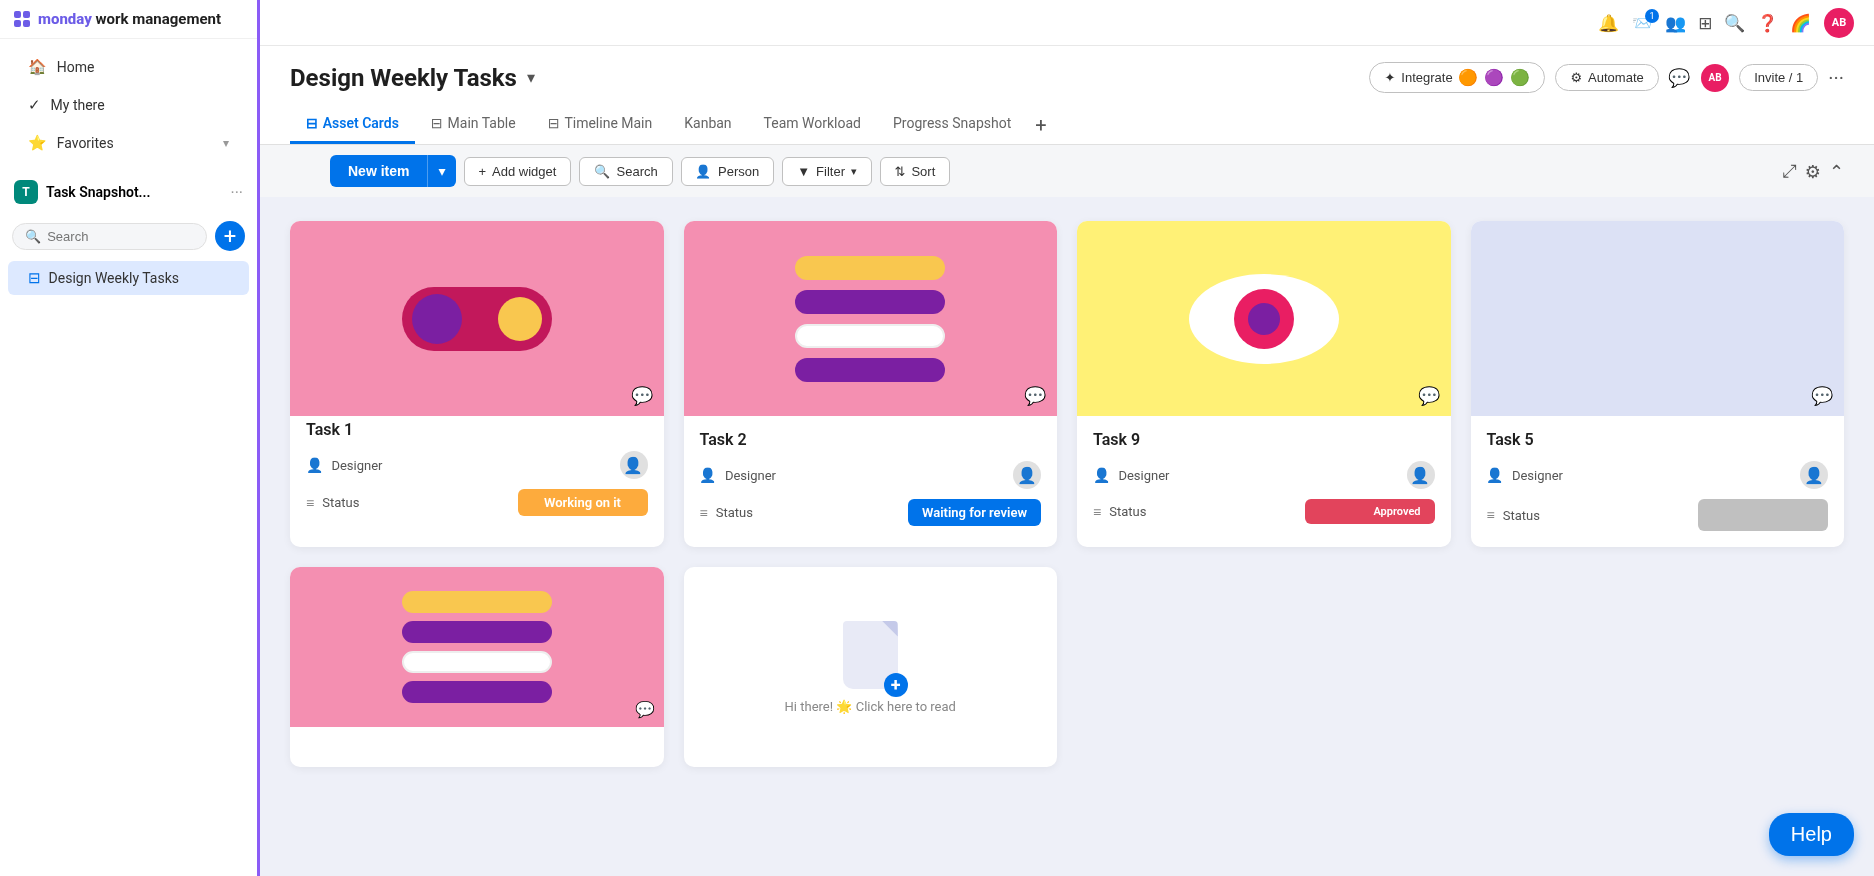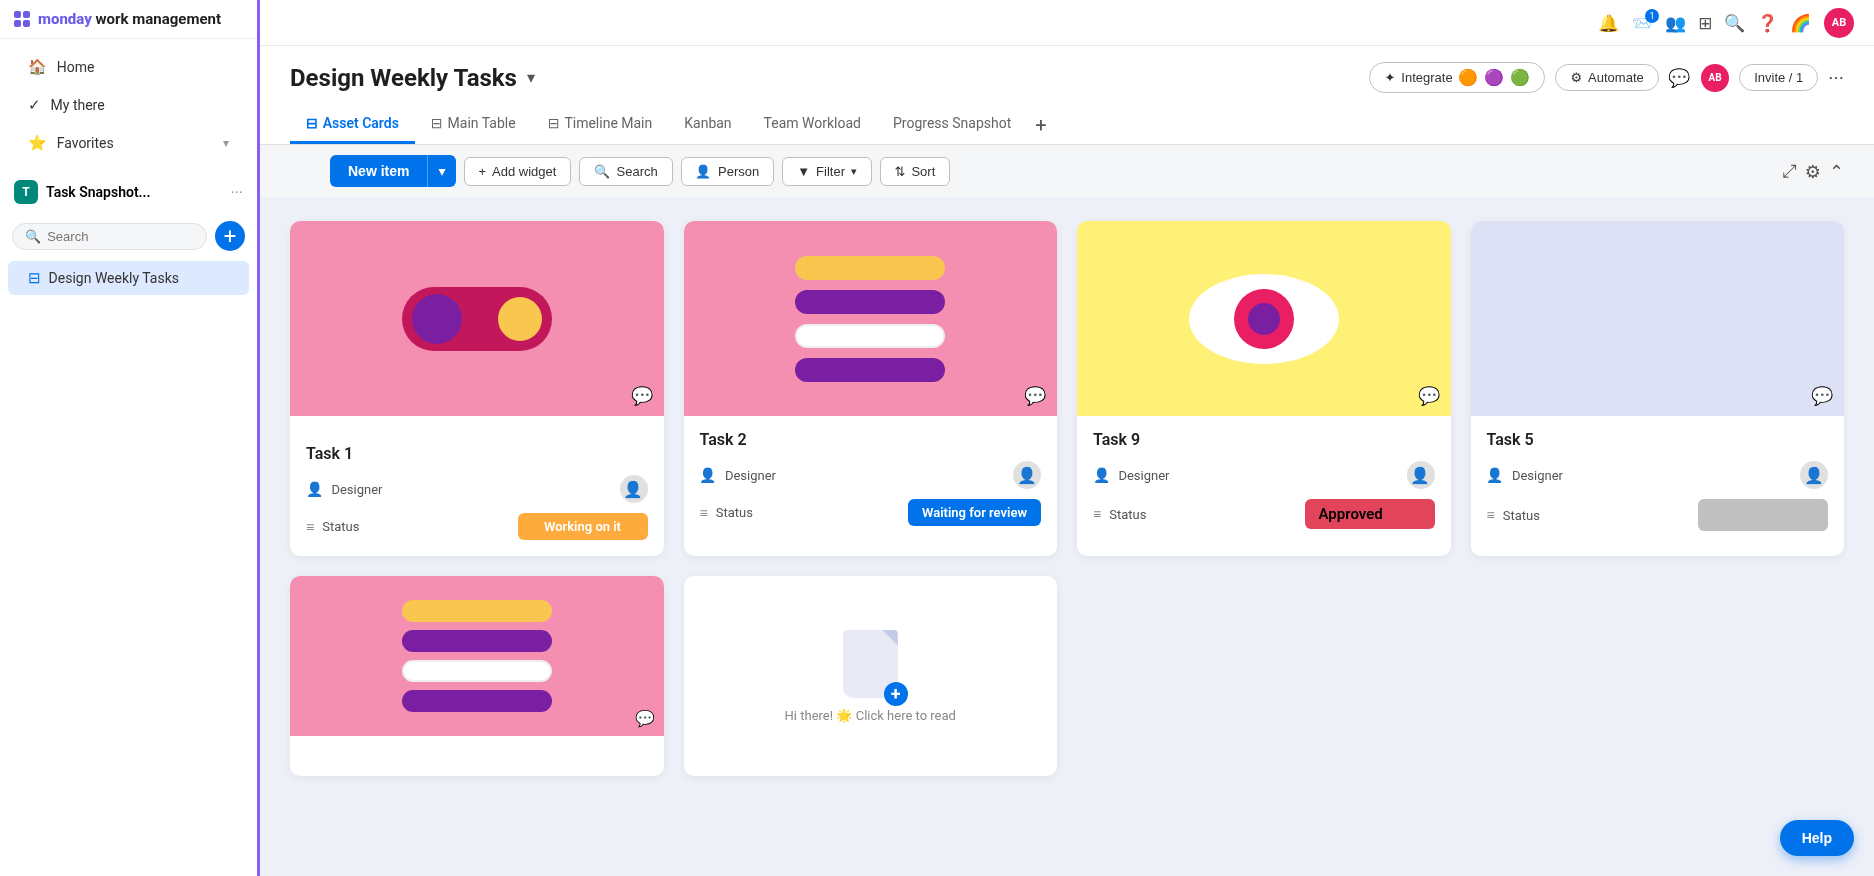--- a/index.html
+++ b/index.html
@@ -164,21 +164,21 @@
 
       <div style="background:#fff;border-radius:10px;overflow:hidden;box-shadow:0 2px 8px rgba(0,0,0,0.06);">
         <div style="height:195px;background:#f48fb1;display:flex;align-items:center;justify-content:center;position:relative;">
 
           <div style="width:150px;height:64px;background:#c2185b;border-radius:40px;display:flex;align-items:center;padding:0 10px;position:relative;">
             <div style="width:50px;height:50px;background:#7b1fa2;border-radius:50%;"></div>
             <div style="width:44px;height:44px;background:#f9c74f;border-radius:50%;position:absolute;right:10px;"></div>
           </div>
           <span style="position:absolute;bottom:10px;right:10px;color:#ccc;font-size:18px;cursor:pointer;">💬</span>
         </div>
-        <div style="padding:28px 16px 16px;">
+        <div style="padding:4px 16px 16px;">
           <div style="font-size:16px;font-weight:600;color:#1f1f1f;margin-bottom:12px;">Task 1</div>
           <div style="display:flex;align-items:center;gap:8px;margin-bottom:10px;">
             <span style="color:#888;font-size:14px;">👤</span>
             <span style="font-size:13px;color:#555;">Designer</span>
             <div style="margin-left:auto;width:28px;height:28px;border-radius:50%;background:#e0e0e0;display:flex;align-items:center;justify-content:center;color:#bbb;font-size:16px;">👤</div>
           </div>
           <div style="display:flex;align-items:center;gap:8px;">
             <span style="color:#888;font-size:14px;">≡</span>
             <span style="font-size:13px;color:#555;">Status</span>
             <div style="margin-left:auto;padding:6px 14px;border-radius:6px;font-size:13px;font-weight:600;color:#fff;background:#fdab3d;min-width:130px;text-align:center;">Working on it</div>
@@ -225,21 +225,21 @@
         <div style="padding:14px 16px 16px;">
           <div style="font-size:16px;font-weight:600;color:#1f1f1f;margin-bottom:12px;">Task 9</div>
           <div style="display:flex;align-items:center;gap:8px;margin-bottom:10px;">
             <span style="color:#888;font-size:14px;">👤</span>
             <span style="font-size:13px;color:#555;">Designer</span>
             <div style="margin-left:auto;width:28px;height:28px;border-radius:50%;background:#e0e0e0;display:flex;align-items:center;justify-content:center;color:#bbb;font-size:16px;">👤</div>
           </div>
           <div style="display:flex;align-items:center;gap:8px;">
             <span style="color:#888;font-size:14px;">≡</span>
             <span style="font-size:13px;color:#555;">Status</span>
-            <div style="margin-left:auto;padding:6px 14px;border-radius:6px;font-size:15px;font-weight:600;color:#000000;background:#e2445c;min-width:130px;text-align:left;">Approved</div>
+            <div style="margin-left:auto;padding:6px 14px;border-radius:6px;font-size:11px;font-weight:600;color:#ffffff;background:#e2445c;min-width:130px;text-align:right;">Approved</div>
           </div>
         </div>
       </div>
 
       <div style="background:#fff;border-radius:10px;overflow:hidden;box-shadow:0 2px 8px rgba(0,0,0,0.06);">
         <div style="height:195px;background:#dce1f5;display:flex;align-items:center;justify-content:center;position:relative;">
           <span style="position:absolute;bottom:10px;right:10px;color:#ccc;font-size:18px;cursor:pointer;">💬</span>
         </div>
         <div style="padding:14px 16px 16px;">
           <div style="font-size:16px;font-weight:600;color:#1f1f1f;margin-bottom:12px;">Task 5</div>
@@ -282,13 +282,13 @@
         </div>
         <div style="font-size:13px;color:#888;text-align:center;padding:0 16px;">Hi there! 🌟 Click here to read</div>
       </div>
 
       <div style="height:200px;"></div>
       <div style="height:200px;"></div>
     </div>
   </div>
 </div>
 
-<button style="position:fixed;bottom:20px;right:20px;background:#0073ea;color:#fff;border:none;border-radius:20px;padding:10px 22px;font-size:14px;font-weight:700;cursor:pointer;box-shadow:0 4px 12px rgba(0,115,234,0.4);">Help</button>
+<button style="position:fixed;bottom:20px;right:20px;background:#0073ea;color:#fff;border:none;border-radius:20px;padding:10px 22px;font-size:20px;font-weight:400;cursor:pointer;box-shadow:0 4px 12px rgba(0,115,234,0.4);">Help</button>
 
 </body></html>

